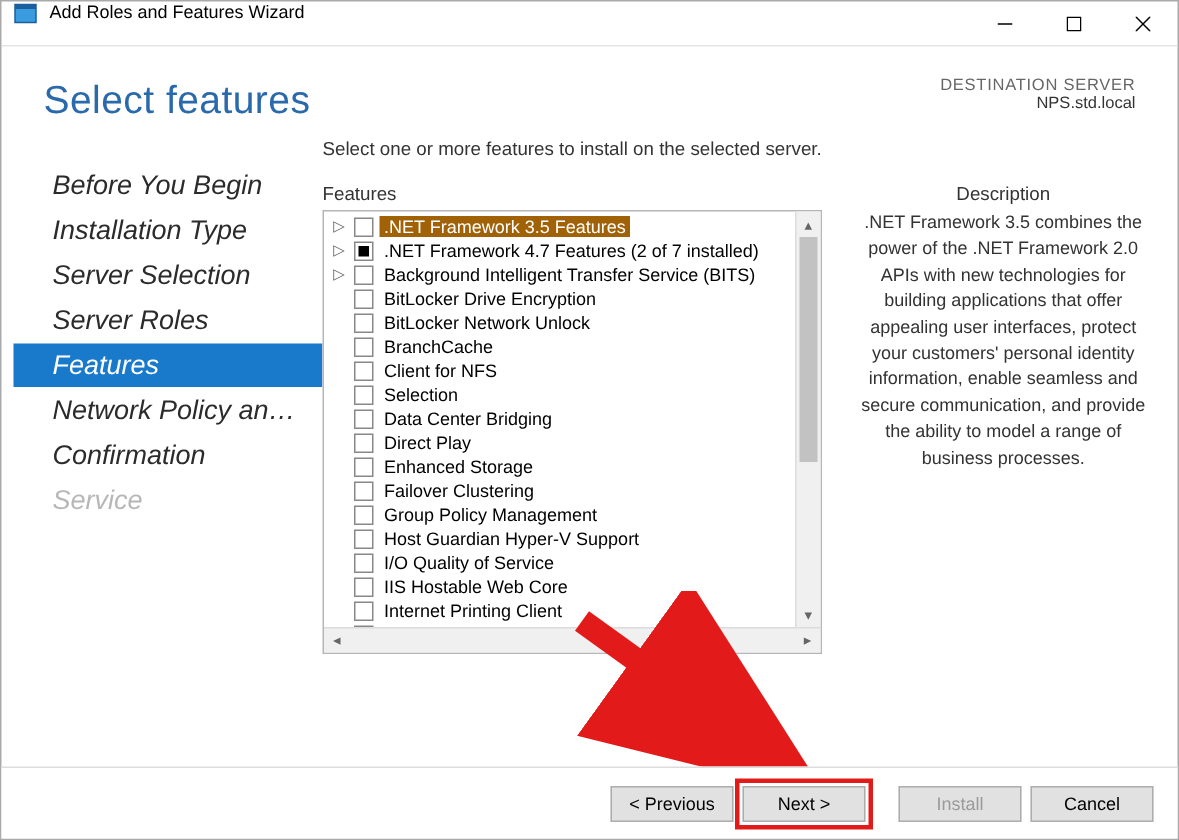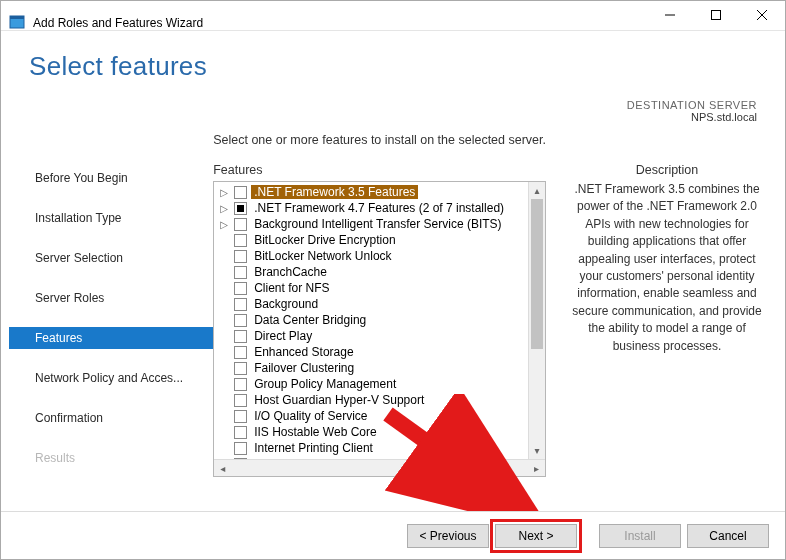--- a/index.html
+++ b/index.html
@@ -1,30 +1,30 @@
 <!DOCTYPE html>
 <html><head>
 <meta charset="utf-8">
 <style>
   * { box-sizing: border-box; font-family: "Segoe UI", Tahoma, sans-serif; }
   body { margin: 0; background: #fff; width: 786px; height: 560px; overflow: hidden; border: 1px solid #aaa; }
-  .titlebar { height: 30px; display: flex; align-items: flex-end; border-bottom: 1px solid #e5e5e5; }
+  .titlebar { height: 30px; display: flex; align-items: flex-start; border-bottom: 1px solid #e5e5e5; }
   .titlebar .icon { width: 16px; height: 16px; margin: 0 8px; }
   .titlebar .title { font-size: 12px; color: #000; flex: 1; }
   .winbtns { display: flex; }
   .winbtn { width: 46px; height: 30px; display: flex; align-items: center; justify-content: center; }
   .winbtn svg { width: 10px; height: 10px; }
   .header { padding: 20px 28px 10px 28px; display: flex; justify-content: space-between; align-items: flex-start; }
   .header h1 { margin: 0; font-weight: 300; font-size: 26px; color: #2a6aab; letter-spacing: 0.3px; }
   .dest { text-align: right; font-size: 11px; color: #666; }
-  .dest .label { letter-spacing: 0.5px; margin-top: 48px; }
+  .dest .label { letter-spacing: 0.5px; }
   .dest .server { color: #333; }
   .mainarea { display: flex; padding: 0 0 0 8px; height: 398px; }
   .sidebar { width: 206px; padding-top: 16px; }
-  .side-item { font-size: 12px; color: #2b2b2b; padding: 4px 10px 4px 26px; margin: 18px 0; white-space: nowrap; overflow: hidden; text-overflow: ellipsis; }
+  .side-item { font-size: 18px; color: #2b2b2b; padding: 4px 10px 4px 26px; margin: 1px 0; white-space: nowrap; overflow: hidden; text-overflow: ellipsis; font-style: italic; }
   .side-item.selected { background: #1979ca; color: #fff; }
   .side-item.disabled { color: #b7b7b7; }
   .content { flex: 1; padding: 0 19px 0 0; display: flex; gap: 22px; }
   .col-left { flex: 1; display: flex; flex-direction: column; }
   .instr { font-size: 12.5px; color: #333; margin: 0 0 16px 0; white-space: nowrap; }
   .sect-label { font-size: 12.5px; color: #333; margin: 0 0 4px 0; }
   .listwrap { border: 1px solid #b6b6b6; height: 296px; position: relative; background: #fff; display:flex; flex-direction:column;}
   .listinner { flex:1; overflow: hidden; padding: 2px 0; }
   .li { display: flex; align-items: center; height: 16px; font-size: 12px; color: #000; padding-left: 4px; }
   .li .expander { width: 12px; display: inline-flex; justify-content: center; color: #666; font-size: 10px; }
@@ -86,21 +86,21 @@
 
 <div class="mainarea">
   <div class="sidebar" id="sidebar">
       <div class="side-item">Before You Begin</div>
       <div class="side-item">Installation Type</div>
       <div class="side-item">Server Selection</div>
       <div class="side-item">Server Roles</div>
       <div class="side-item selected">Features</div>
       <div class="side-item">Network Policy and Acces...</div>
       <div class="side-item">Confirmation</div>
-      <div class="side-item disabled">Results</div>
+      <div class="side-item disabled">Service</div>
     </div>
   <div class="content">
     <div class="col-left">
       <div class="instr">Select one or more features to install on the selected server.</div>
       <div class="sect-label">Features</div>
       <div class="listwrap">
         <div class="listinner" id="feature-list">
             <div class="li selected">
               <span class="expander">▷</span>
               <span class="chk"></span>
@@ -132,21 +132,21 @@
               <span class="lbl">BranchCache</span>
             </div>
             <div class="li">
               <span class="expander"></span>
               <span class="chk"></span>
               <span class="lbl">Client for NFS</span>
             </div>
             <div class="li">
               <span class="expander"></span>
               <span class="chk"></span>
-              <span class="lbl">Background</span>
+              <span class="lbl">Selection</span>
             </div>
             <div class="li">
               <span class="expander"></span>
               <span class="chk"></span>
               <span class="lbl">Data Center Bridging</span>
             </div>
             <div class="li">
               <span class="expander"></span>
               <span class="chk"></span>
               <span class="lbl">Direct Play</span>

